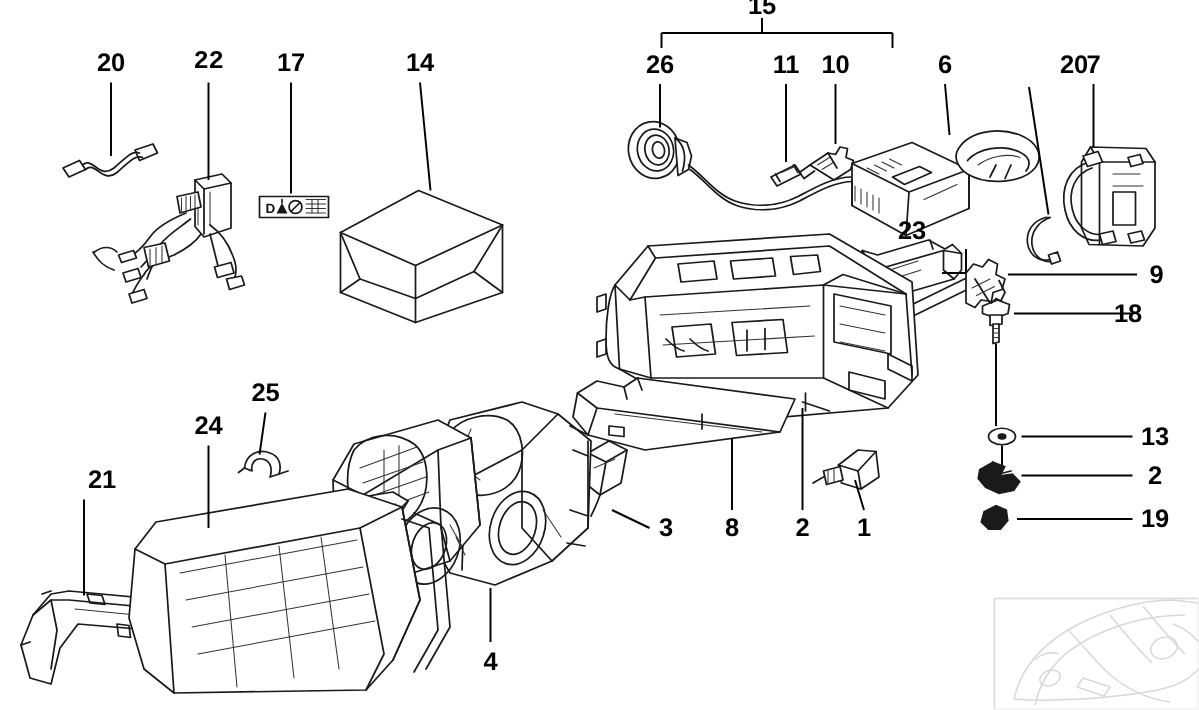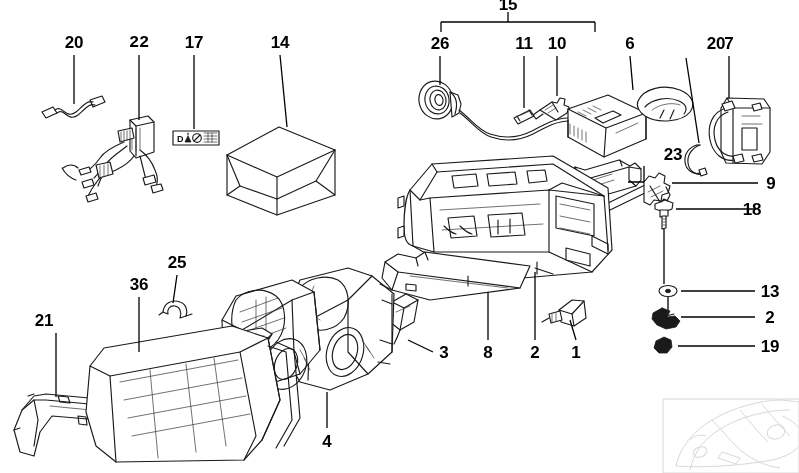--- a/index.html
+++ b/index.html
@@ -417,28 +417,28 @@
   <div class="callout" style="left:139px; top:42px;font-family:Liberation Mono, monospace;">22</div>
   <div class="callout" style="left:194px; top:42px;">17</div>
   <div class="callout" style="left:280px; top:42px;text-align:right;">14</div>
   <div class="callout" style="left:508px; top:4px;">15</div>
   <div class="callout" style="left:440px; top:43px;">26</div>
   <div class="callout" style="left:524px; top:43px;">11</div>
   <div class="callout" style="left:557px; top:43px;text-align:center;">10</div>
   <div class="callout" style="left:630px; top:43px;">6</div>
   <div class="callout" style="left:677px; top:43px;margin-left:39px;">20</div>
   <div class="callout" style="left:729px; top:43px;">7</div>
-  <div class="callout" style="left:673px; top:154px;">23</div>
+  <div class="callout" style="left:608px; top:154px;">23</div>
   <div class="callout" style="left:771px; top:183px;">9</div>
   <div class="callout" style="left:752px; top:209px;">18</div>
   <div class="callout" style="left:770px; top:291px;">13</div>
   <div class="callout" style="left:770px; top:317px;">2</div>
   <div class="callout" style="left:770px; top:346px;">19</div>
-  <div class="callout" style="left:44px;  top:320px;">21</div>
-  <div class="callout" style="left:139px; top:284px;">36</div>
+  <div class="callout" style="left:68px;  top:320px;">21</div>
+  <div class="callout" style="left:139px; top:284px;">24</div>
   <div class="callout" style="left:177px; top:262px;">25</div>
   <div class="callout" style="left:327px; top:441px;">4</div>
   <div class="callout" style="left:444px; top:352px;">3</div>
   <div class="callout" style="left:488px; top:352px;">8</div>
   <div class="callout" style="left:535px; top:352px;">2</div>
   <div class="callout" style="left:576px; top:352px;">1</div>
 
 </div>
 
 </body></html>

